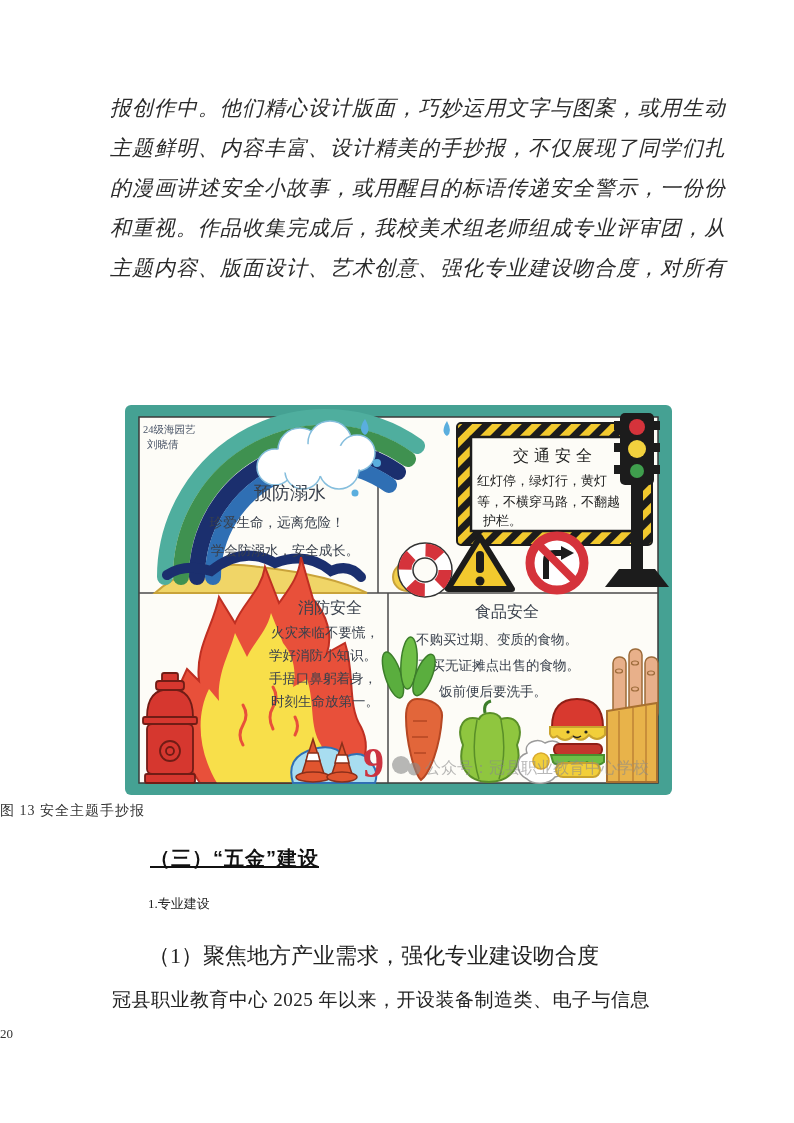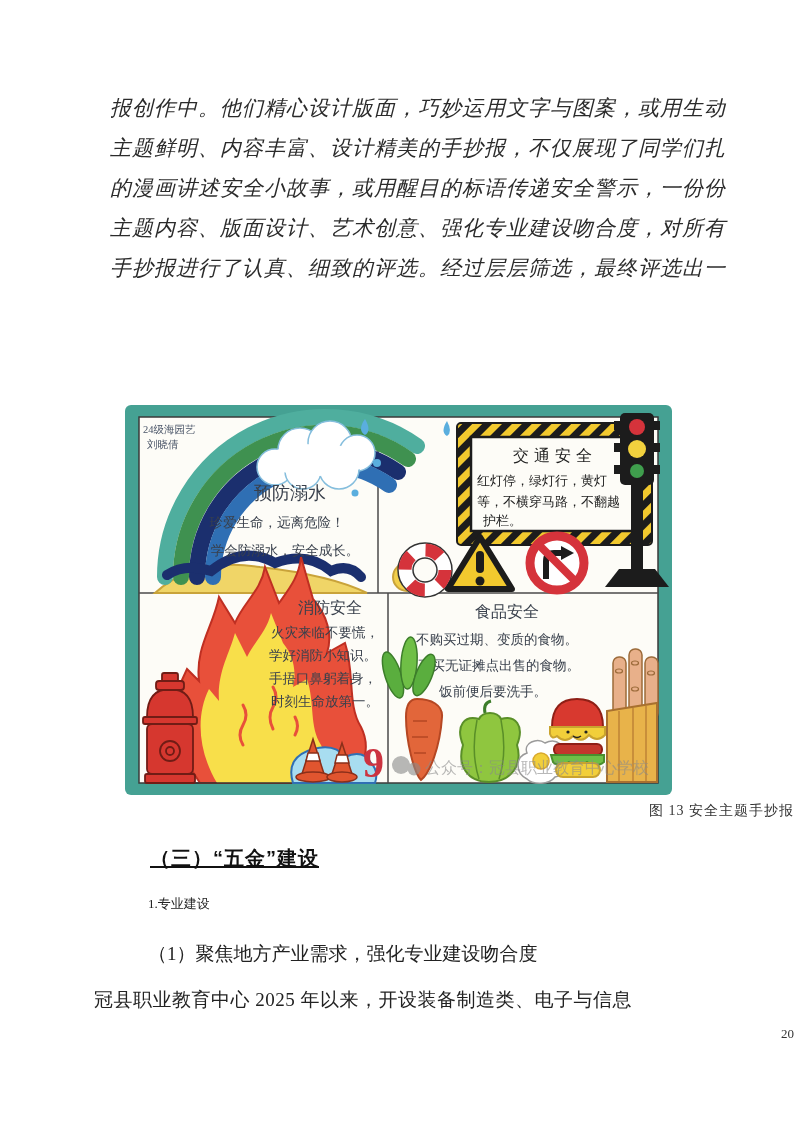--- a/index.html
+++ b/index.html
@@ -11,47 +11,47 @@
   .para{position:absolute;left:110px;top:88px;width:580px;}
   .para .line{
     white-space:nowrap;height:40px;line-height:40px;font-size:21px;
     font-style:italic;letter-spacing:1px;color:#2b2b2b;
     font-family:"Liberation Serif",serif;
   }
   .para .line.indent{padding-left:42px;}
   .figure-wrap{position:absolute;left:125px;top:405px;width:547px;height:390px;}
   .figure-wrap svg{display:block;}
   .caption{
-    position:absolute;left:0;top:802px;width:794px;text-align:right;
+    position:absolute;left:0;top:802px;width:794px;text-align:left;
     font-size:14px;color:#333;letter-spacing:1px;
   }
   .heading{
     position:absolute;left:150px;top:845px;font-size:20px;font-weight:bold;
     font-family:"Liberation Sans",sans-serif;color:#111;letter-spacing:1px;text-decoration:underline;
   }
   .sub1{position:absolute;left:148px;top:895px;font-size:13px;color:#222;}
-  .sub2{position:absolute;left:148px;top:941px;font-size:19px;color:#222;}
-  .body2{position:absolute;left:94px;top:987px;font-size:19px;color:#222;letter-spacing:0.5px;}
+  .sub2{position:absolute;left:148px;top:941px;font-size:22px;color:#222;}
+  .body2{position:absolute;left:112px;top:987px;font-size:19px;color:#222;letter-spacing:0.5px;}
   .pagenum{
-    position:absolute;left:0;top:1026px;width:794px;text-align:right;
+    position:absolute;left:0;top:1026px;width:794px;text-align:left;
     font-size:13px;color:#333;font-family:"Liberation Serif",serif;
   }
   .poster-text{font-family:"Liberation Serif",serif;}
 </style>
 </head>
 <body>
 
 <div class="page">
 
   <div class="para">
     <div class="line">报创作中。他们精心设计版面，巧妙运用文字与图案，或用生动</div>
     <div class="line">主题鲜明、内容丰富、设计精美的手抄报，不仅展现了同学们扎</div>
     <div class="line">的漫画讲述安全小故事，或用醒目的标语传递安全警示，一份份</div>
+    <div class="line">和重视。作品收集完成后，我校美术组老师组成专业评审团，从</div>
     <div class="line">主题内容、版面设计、艺术创意、强化专业建设吻合度，对所有</div>
-    <div class="line">手抄报进行了认真、细致的评选。经过层层筛选，最终评选出一</div>
   </div>
 
   <div class="figure-wrap">
     <svg viewBox="0 0 547 390" width="547" height="390">
       <defs>
         <pattern id="stripes" width="14" height="14" patternUnits="userSpaceOnUse" patternTransform="rotate(45)">
           <rect width="14" height="14" fill="#f2c92e"></rect>
           <rect width="7" height="14" fill="#1c1c1c"></rect>
         </pattern>
       </defs>

